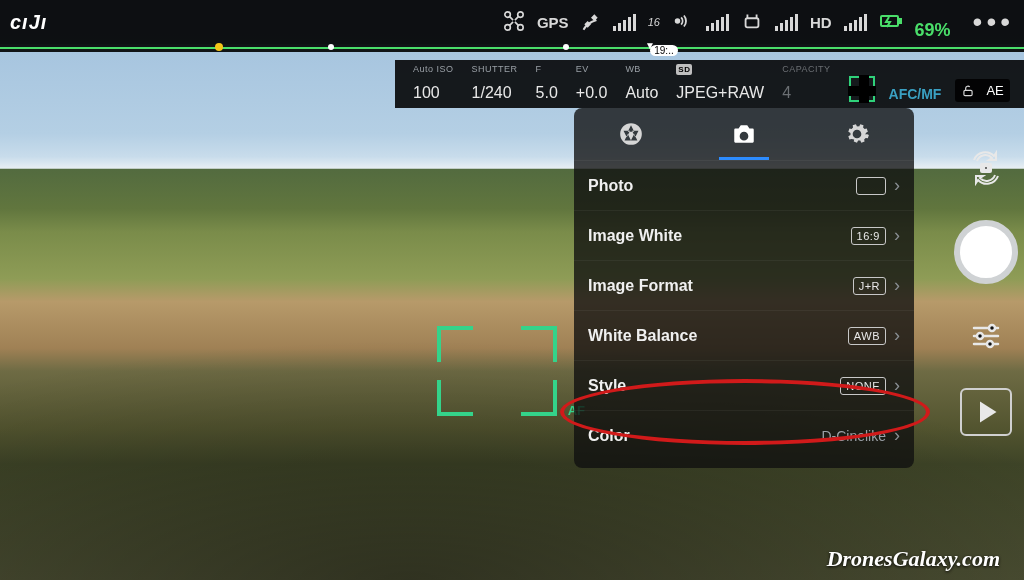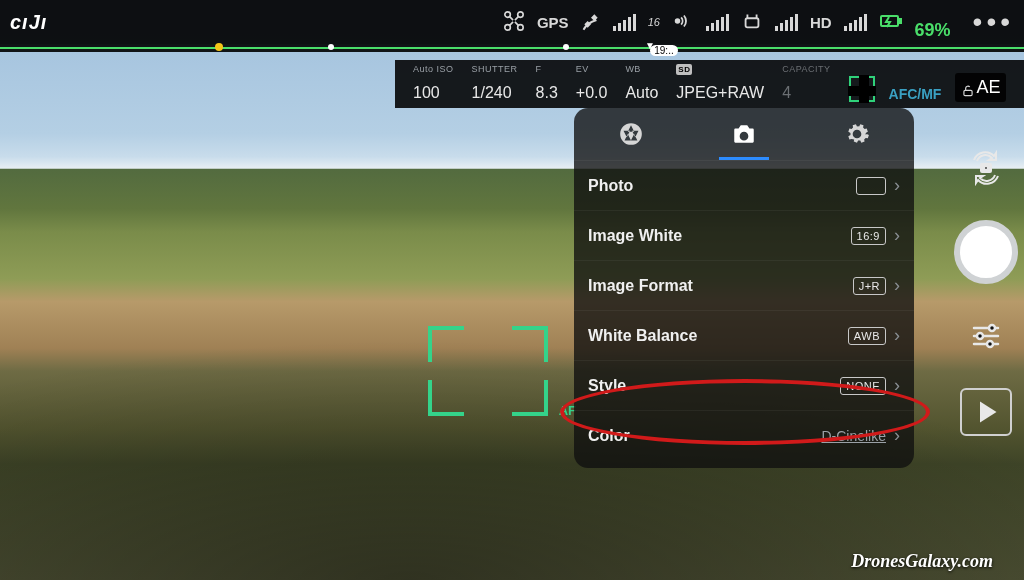--- a/index.html
+++ b/index.html
@@ -58,66 +58,66 @@
   }
   .exposure .col { display:flex; flex-direction:column; align-items:flex-start; gap:2px; padding:0 6px; }
   .exposure .lbl { font-size:9px; color:#9aa0a6; letter-spacing:.5px; }
   .exposure .val { font-size:16px; font-weight:500; color:#e8e8e8; white-space:nowrap;margin-top:8px;}
   .exposure .faded { color:#6b6f73; }
   .exposure .ae-brackets { border:2px solid #2fd27a; width:26px; height:26px; position:relative; margin-left:6px; }
   .exposure .ae-brackets::before, .exposure .ae-brackets::after { content:""; position:absolute; background:#000; }
   .exposure .ae-brackets::before { left:-3px; right:-3px; top:8px; height:10px; }
   .exposure .ae-brackets::after  { top:-3px; bottom:-3px; left:8px; width:10px; }
   .exposure .afcmf { color:#3aa0c2; font-size:14px; font-weight:600; margin-left:8px; }
-  .exposure .lock { display:flex; align-items:flex-end; gap:1px; background:rgba(0,0,0,.85); padding:4px 6px; margin-left:8px; border-radius:3px; font-size:18px;}
+  .exposure .lock { display:flex; align-items:flex-end; gap:11px; background:rgba(0,0,0,.85); padding:4px 6px; margin-left:8px; border-radius:3px; font-size:13px;}
   .sd-badge { font-size:8px; background:#bfbfbf; color:#000; padding:1px 2px; border-radius:2px; font-weight:700;}
 
   
   .side-col { position:absolute; right:6px; top:150px; display:flex; flex-direction:column; align-items:center; gap:34px; }
   .round-btn { width:64px; height:64px; border-radius:50%; background:#fff; border:6px solid #cfd2d4; box-shadow: inset 0 0 0 3px #fff; }
   .switch-btn svg, .sliders-btn svg, .play-btn svg { width:36px; height:36px; display:block; }
   .switch-btn, .sliders-btn, .play-btn { color:#e8e8e8; cursor:pointer; }
   .play-btn { border:2px solid #d0d0d0; border-radius:6px; padding:4px 6px; }
 
   
   .panel {
     position:absolute; top:108px; right:110px; width:340px; height:360px;
-    background: rgba(15,15,15,.78); color:#fff; border-radius:14px; overflow:hidden;
+    background: rgba(15,15,15,.78); color:#fff; border-radius:8px; overflow:hidden;
   }
   .panel-tabs { display:flex; height:52px; }
   .panel-tabs .tab { flex:1; display:flex; align-items:center; justify-content:center; position:relative; cursor:pointer; }
   .panel-tabs .tab.active::after { content:""; position:absolute; bottom:0; left:28%; right:28%; height:3px; background:#2d8cff; }
   .panel-tabs svg { width:26px; height:26px; fill:#d6d6d6; }
   .panel-tabs .tab.active svg { fill:#fff; }
   .row { display:flex; align-items:center; justify-content:space-between; padding:0 14px; height:50px; border-top:1px solid rgba(255,255,255,.05); cursor:pointer;}
   .row .label { font-size:16px; color:#f0f0f0; font-weight:600;}
   .row .value-badge { border:1px solid #c8c8c8; color:#e8e8e8; font-size:11px; padding:2px 5px; border-radius:3px; letter-spacing:.5px;}
   .row .chev { color:#8a8f94; font-size:18px; margin-left:8px; }
-  .row .value-plain { color:#9aa0a6; font-size:14px;text-decoration:underline; }
+  .row .value-plain { color:#9aa0a6; font-size:14px; }
   .row .right { display:flex; align-items:center; }
   .row .icon-badge { border:1px solid #c8c8c8; width:30px; height:18px; border-radius:3px; }
 
   
   .ellipse {
     position:absolute; border:4px solid #d11a1a; border-radius:50%;
     width:370px; height:66px; top:379px; right:94px; pointer-events:none;
   }
 
   
   .af-box {
-    position:absolute; top:326px; left:428px; width:120px; height:90px;text-align:center;
+    position:absolute; top:326px; left:437px; width:120px; height:90px;text-align:center;
   }
   .af-box span { position:absolute; width:36px; height:36px; border:4px solid #34d38a; }
   .af-box .tl { top:0; left:0; border-right:none; border-bottom:none; }
   .af-box .tr { top:0; right:0; border-left:none; border-bottom:none; }
   .af-box .bl { bottom:0; left:0; border-right:none; border-top:none; }
   .af-box .br { bottom:0; right:0; border-left:none; border-top:none; }
   .af-label { position:absolute; bottom:-2px; right:-28px; color:#34d38a; font-size:13px; font-weight:700; }
 
-  .watermark { position:absolute; bottom:8px; right:31px; color:#fff; font-style:italic; font-family: Georgia, serif; font-size:18px; font-weight:700; text-shadow:0 1px 3px #000;text-align:center;}
+  .watermark { position:absolute; bottom:8px; right:24px; color:#fff; font-style:italic; font-family: Georgia, serif; font-size:22px; font-weight:700; text-shadow:0 1px 3px #000;text-align:center;}
 </style>
 </head>
 <body>
 
 <div class="root">
   <div class="feed"></div>
   <div class="feed-shade"></div>
 
   <div class="af-box">
     <span class="tl"></span>
@@ -212,21 +212,21 @@
     <div class="col">
       <span class="lbl">Auto ISO</span>
       <span class="val">100</span>
     </div>
     <div class="col">
       <span class="lbl">SHUTTER</span>
       <span class="val">1/240</span>
     </div>
     <div class="col">
       <span class="lbl">F</span>
-      <span class="val">8.3</span>
+      <span class="val">5.0</span>
     </div>
     <div class="col">
       <span class="lbl">EV</span>
       <span class="val">+0.0</span>
     </div>
     <div class="col">
       <span class="lbl">WB</span>
       <span class="val">Auto</span>
     </div>
     <div class="col">

